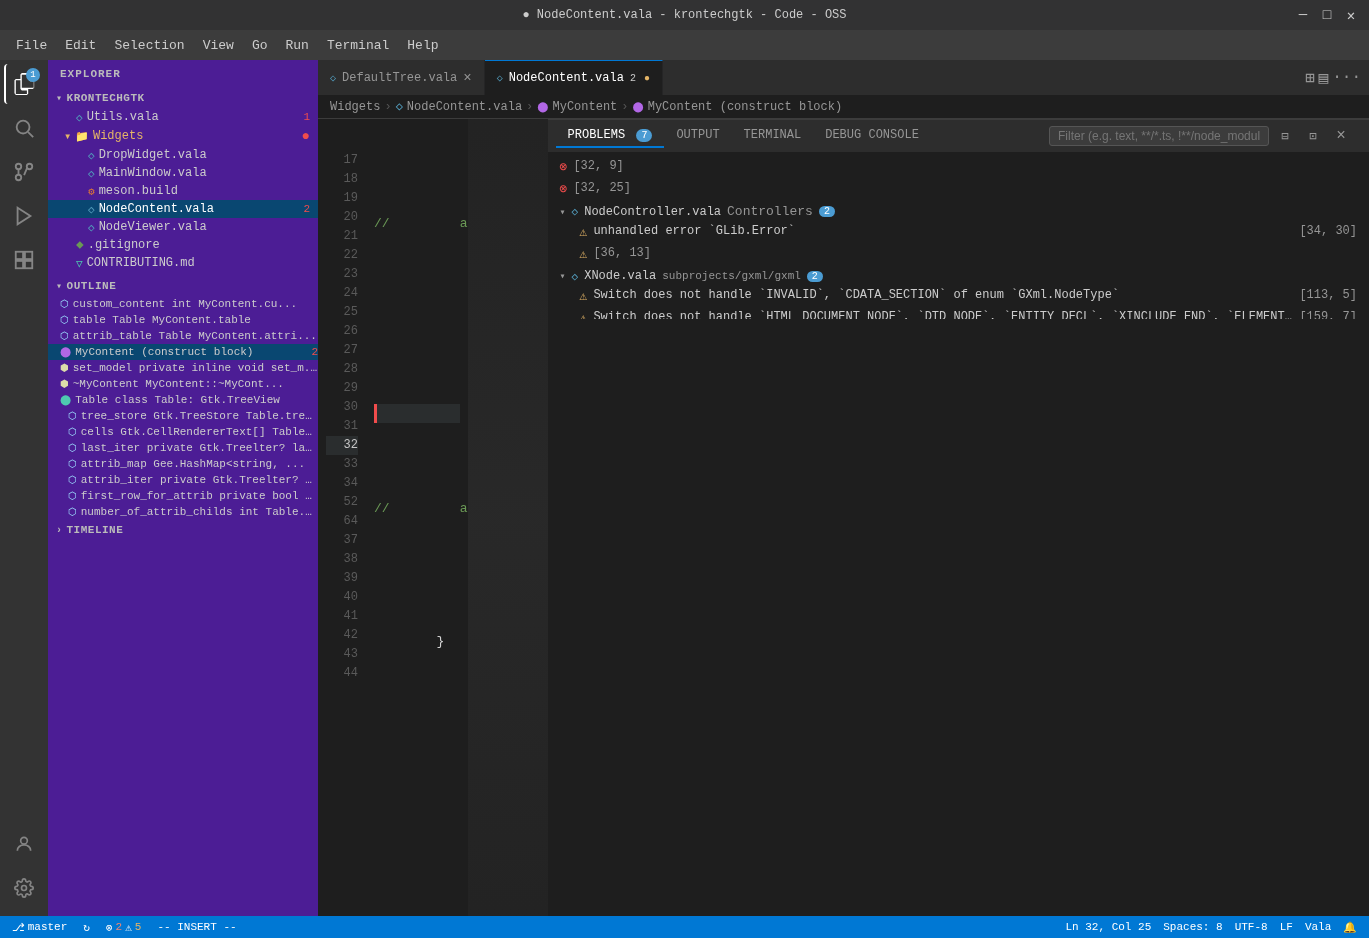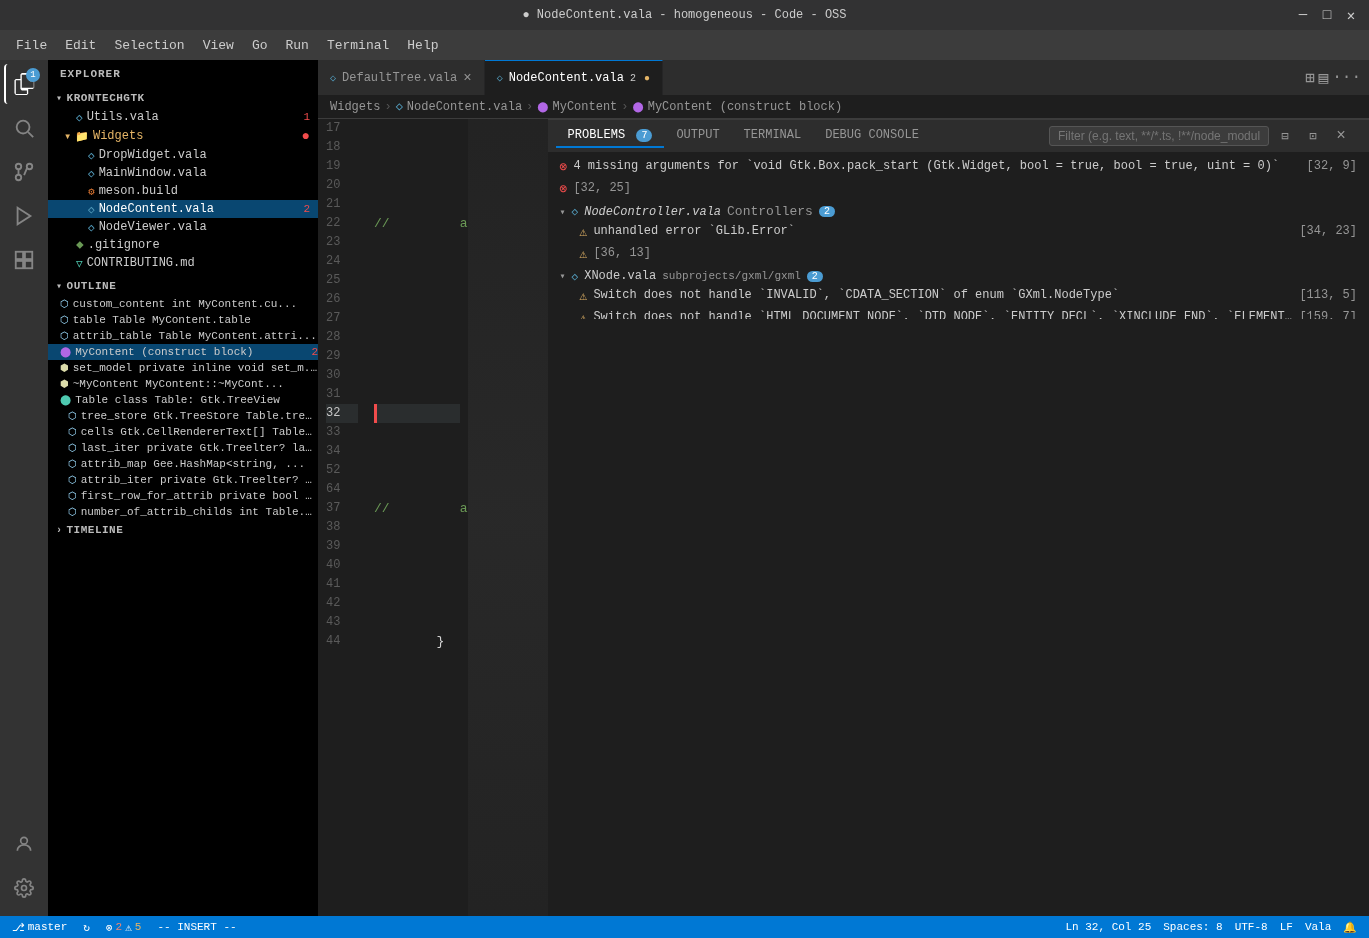--- a/index.html
+++ b/index.html
@@ -97,21 +97,21 @@
       margin-top: auto;
       display: flex;
       flex-direction: column;
       gap: 4px;
       padding-bottom: 8px;
     }
 
     
     .sidebar {
       width: 270px;
-      background: #000000;
+      background: #4c1d95;
       display: flex;
       flex-direction: column;
       overflow: hidden;
     }
     .sidebar-header {
       padding: 8px 12px;
       font-size: 11px;
       font-weight: 700;
       letter-spacing: 1px;
       color: #bbbbbb;
@@ -211,25 +211,27 @@
     
     .code-editor {
       display: flex;
       flex: 1;
       overflow: hidden;
       position: relative;
     }
     .line-numbers {
       background: #1e1e1e;
       padding: 0 8px;
+      text-align: right;
       color: #5a5a5a;
       font-size: 12px;
       line-height: 19px;
       min-width: 48px;
       user-select: none;
+      margin-top: 32px;
     }
     .code-content {
       flex: 1;
       padding: 0 8px;
       overflow: auto;
       font-size: 13px;
       line-height: 19px;
       position: relative;
     }
     .code-line {
@@ -407,21 +409,21 @@
     .editor-main {
       display: flex;
       flex: 1;
       overflow: hidden;
     }
   </style>
 </head>
 <body>
 
 <div class="title-bar">
-  <span>● NodeContent.vala - homogeneous - Code - OSS</span>
+  <span>● NodeContent.vala - krontechgtk - Code - OSS</span>
   <div class="window-controls">
     <span class="window-btn">─</span>
     <span class="window-btn">□</span>
     <span class="window-btn">✕</span>
   </div>
 </div>
 
 <div class="menu-bar">
   <span class="menu-item">File</span>
   <span class="menu-item">Edit</span>
@@ -780,39 +782,38 @@
                 <span class="panel-toolbar-btn">⊡</span>
                 <span class="panel-toolbar-btn panel-close-btn">×</span>
               </div>
             </div>
           </div>
 
           <div class="panel-content">
 
             <div class="error-item">
               <span class="error-icon">⊗</span>
-              <span class="error-text">4 missing arguments for `void Gtk.Box.pack_start (Gtk.Widget, bool = true, bool = true, uint = 0)`</span>
               <span class="error-location">[32, 9]</span>
             </div>
             <div class="error-item">
               <span class="error-icon">⊗</span>
               <span class="error-location">[32, 25]</span>
             </div>
 
             <div class="file-group">
               <span style="font-size:10px;">▾</span>
               <span style="color:#519aba;font-size:11px;">◇</span>
-              <span style="color:#cccccc;font-style:italic;">NodeController.vala</span>
+              <span style="color:#cccccc;">NodeController.vala</span>
               <span style="color:#969696;font-size:13px;">Controllers</span>
               <span class="count-badge">2</span>
             </div>
             <div class="error-item" style="padding-left:24px;">
               <span class="warn-icon">⚠</span>
               <span class="error-text">unhandled error `GLib.Error`</span>
-              <span class="error-location">[34, 23]</span>
+              <span class="error-location">[34, 30]</span>
             </div>
             <div class="error-item" style="padding-left:24px;">
               <span class="warn-icon">⚠</span>
               <span class="error-location">[36, 13]</span>
             </div>
 
             <div class="file-group">
               <span style="font-size:10px;">▾</span>
               <span style="color:#519aba;font-size:11px;">◇</span>
               <span style="color:#cccccc;">XNode.vala</span>

